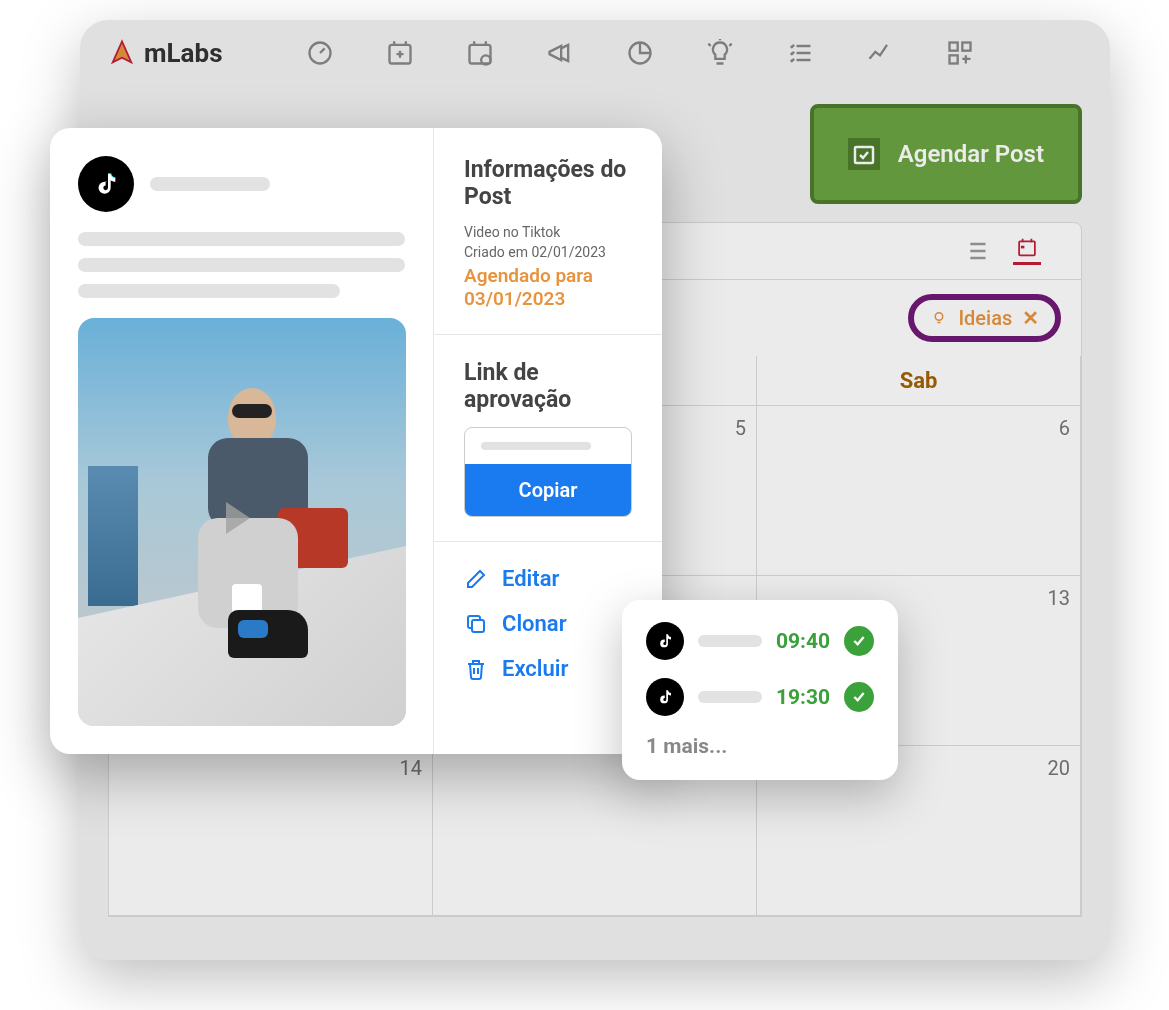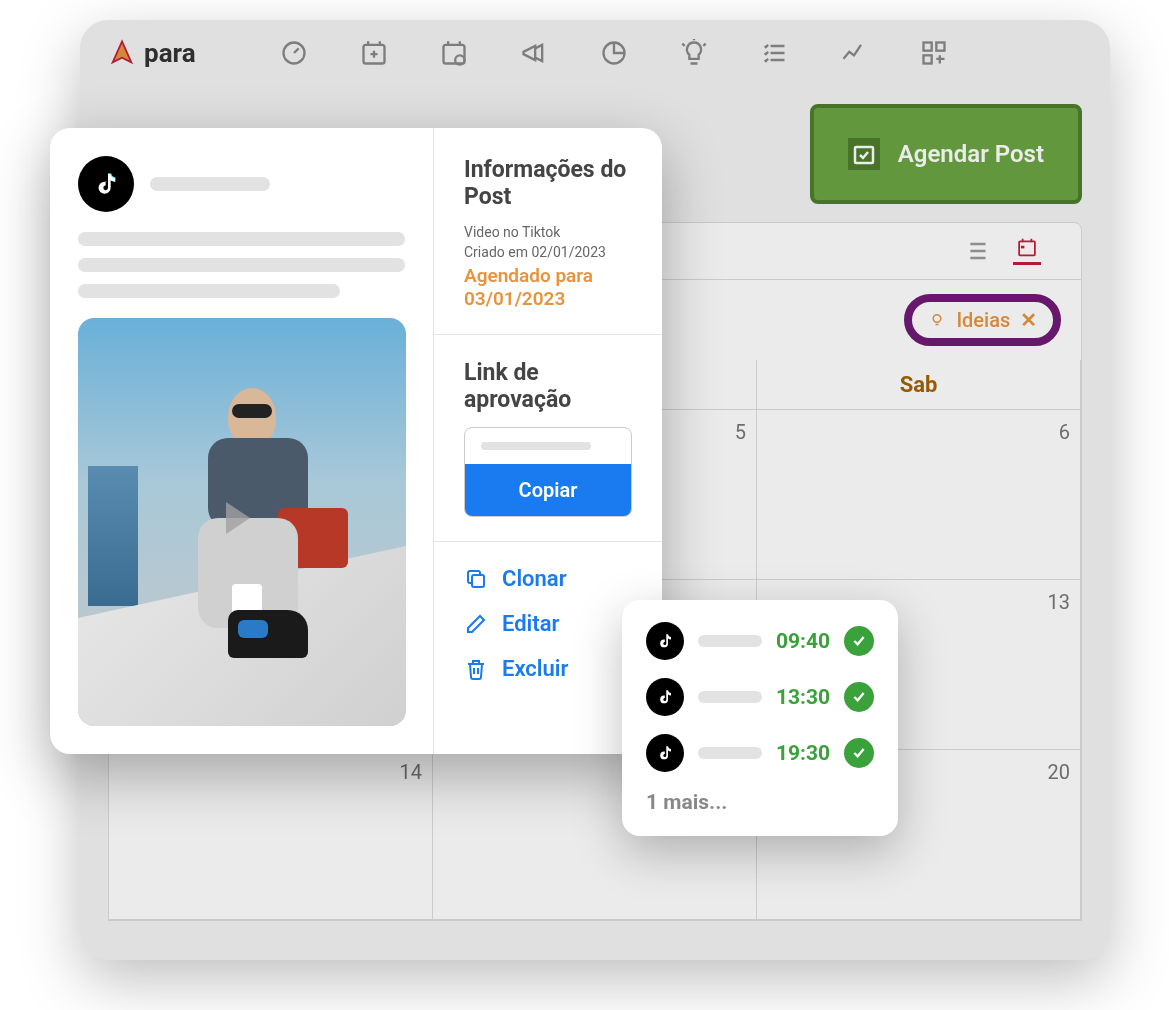--- a/index.html
+++ b/index.html
@@ -47,21 +47,21 @@
 }
 .view-toggle .vicon { width: 28px; height: 28px; color: #999; cursor: pointer; }
 .view-toggle .vicon.active { color: #c41e3a; border-bottom: 3px solid #c41e3a; padding-bottom: 4px; }
 
 .filter-row {
   background: #fff; margin: 0 28px; border-left: 1px solid #ddd; border-right: 1px solid #ddd;
   padding: 14px 20px; display: flex; justify-content: flex-end;
 }
 .chip {
   display: inline-flex; align-items: center; gap: 10px;
-  border: 8px solid #701a75; color: #e8943e;
+  border: 6px solid #701a75; color: #e8943e;
   padding: 6px 16px; border-radius: 999px; font-size: 20px; font-weight: 500;
 }
 .chip .x { font-weight: 700; cursor: pointer; }
 
 .cal-grid {
   background: #fff; margin: 0 28px; border: 1px solid #ddd; border-top: none;
   display: grid; grid-template-columns: repeat(3, 1fr);
 }
 .cal-header { font-weight: 700; font-size: 22px; color: #a16207; text-align: center; padding: 12px; border-bottom: 1px solid #ddd; border-right: 1px solid #ddd; }
 .cal-cell { height: 170px; border-right: 1px solid #ddd; border-bottom: 1px solid #ddd; padding: 10px; text-align: right; color: #777; font-size: 20px; position: relative; }
@@ -150,21 +150,21 @@
 </style>
 </head>
 <body>
 
 <div class="app-window">
   <div class="topbar">
     <div class="logo">
       <svg class="logo-mark" viewBox="0 0 24 24">
           <path d="M12 2 L20 20 L12 16 L4 20 Z" fill="#e8943e" stroke="#c41e3a" stroke-width="1.5"></path>
         </svg>
-      <span>para</span>
+      <span>mLabs</span>
     </div>
     <div class="nav-icons">
       <svg class="nav-icon" viewBox="0 0 24 24" fill="none" stroke="currentColor" stroke-width="2">
           <circle cx="12" cy="12" r="9"></circle>
           <path d="M12 12 L16 8"></path>
         </svg>
       <svg class="nav-icon" viewBox="0 0 24 24" fill="none" stroke="currentColor" stroke-width="2">
           <rect x="3" y="5" width="18" height="16" rx="2"></rect>
           <path d="M12 10v6M9 13h6M7 2v4M17 2v4"></path>
         </svg>
@@ -334,30 +334,30 @@
           <div class="skel"></div>
         </div>
       <button class="copy-btn">Copiar</button>
     </div>
 
     <div class="divider"></div>
 
     <div class="action-list">
       <div class="action-item">
         <svg class="aicon" viewBox="0 0 24 24" fill="none" stroke="currentColor" stroke-width="2">
+            <path d="M4 20h4L20 8l-4-4L4 16v4z"></path>
+          </svg>
+        <span>Editar</span>
+      </div>
+      <div class="action-item">
+        <svg class="aicon" viewBox="0 0 24 24" fill="none" stroke="currentColor" stroke-width="2">
             <rect x="8" y="8" width="12" height="12" rx="2"></rect>
             <path d="M16 8V6a2 2 0 00-2-2H6a2 2 0 00-2 2v8a2 2 0 002 2h2"></path>
           </svg>
         <span>Clonar</span>
-      </div>
-      <div class="action-item">
-        <svg class="aicon" viewBox="0 0 24 24" fill="none" stroke="currentColor" stroke-width="2">
-            <path d="M4 20h4L20 8l-4-4L4 16v4z"></path>
-          </svg>
-        <span>Editar</span>
       </div>
       <div class="action-item">
         <svg class="aicon" viewBox="0 0 24 24" fill="none" stroke="currentColor" stroke-width="2">
             <path d="M4 7h16M10 11v6M14 11v6M6 7l1 13a2 2 0 002 2h6a2 2 0 002-2l1-13M9 7V4h6v3"></path>
           </svg>
         <span>Excluir</span>
       </div>
     </div>
   </div>
 </div>
@@ -377,34 +377,20 @@
         </svg>
       </span>
   </div>
   <div class="pop-row">
     <div class="tiktok-round">
         <svg width="18" height="18" viewBox="0 0 24 24">
           <path d="M16 3c.4 2 2 3.5 4 3.8V10c-1.6 0-3-.5-4-1.3v6.5a5.2 5.2 0 11-5.2-5.2c.3 0 .6 0 .9.1v3.2a2 2 0 102 2V3h2.3z" fill="#fff"></path>
         </svg>
       </div>
     <div class="skel"></div>
-    <span class="time">13:30</span>
-    <span class="check">
-        <svg width="16" height="16" viewBox="0 0 24 24" stroke="#fff" stroke-width="3.5" fill="none">
-          <path d="M5 12l5 5 9-11"></path>
-        </svg>
-      </span>
-  </div>
-  <div class="pop-row">
-    <div class="tiktok-round">
-        <svg width="18" height="18" viewBox="0 0 24 24">
-          <path d="M16 3c.4 2 2 3.5 4 3.8V10c-1.6 0-3-.5-4-1.3v6.5a5.2 5.2 0 11-5.2-5.2c.3 0 .6 0 .9.1v3.2a2 2 0 102 2V3h2.3z" fill="#fff"></path>
-        </svg>
-      </div>
-    <div class="skel"></div>
     <span class="time">19:30</span>
     <span class="check">
         <svg width="16" height="16" viewBox="0 0 24 24" stroke="#fff" stroke-width="3.5" fill="none">
           <path d="M5 12l5 5 9-11"></path>
         </svg>
       </span>
   </div>
   <div class="more-text">1 mais...</div>
 </div>
 

